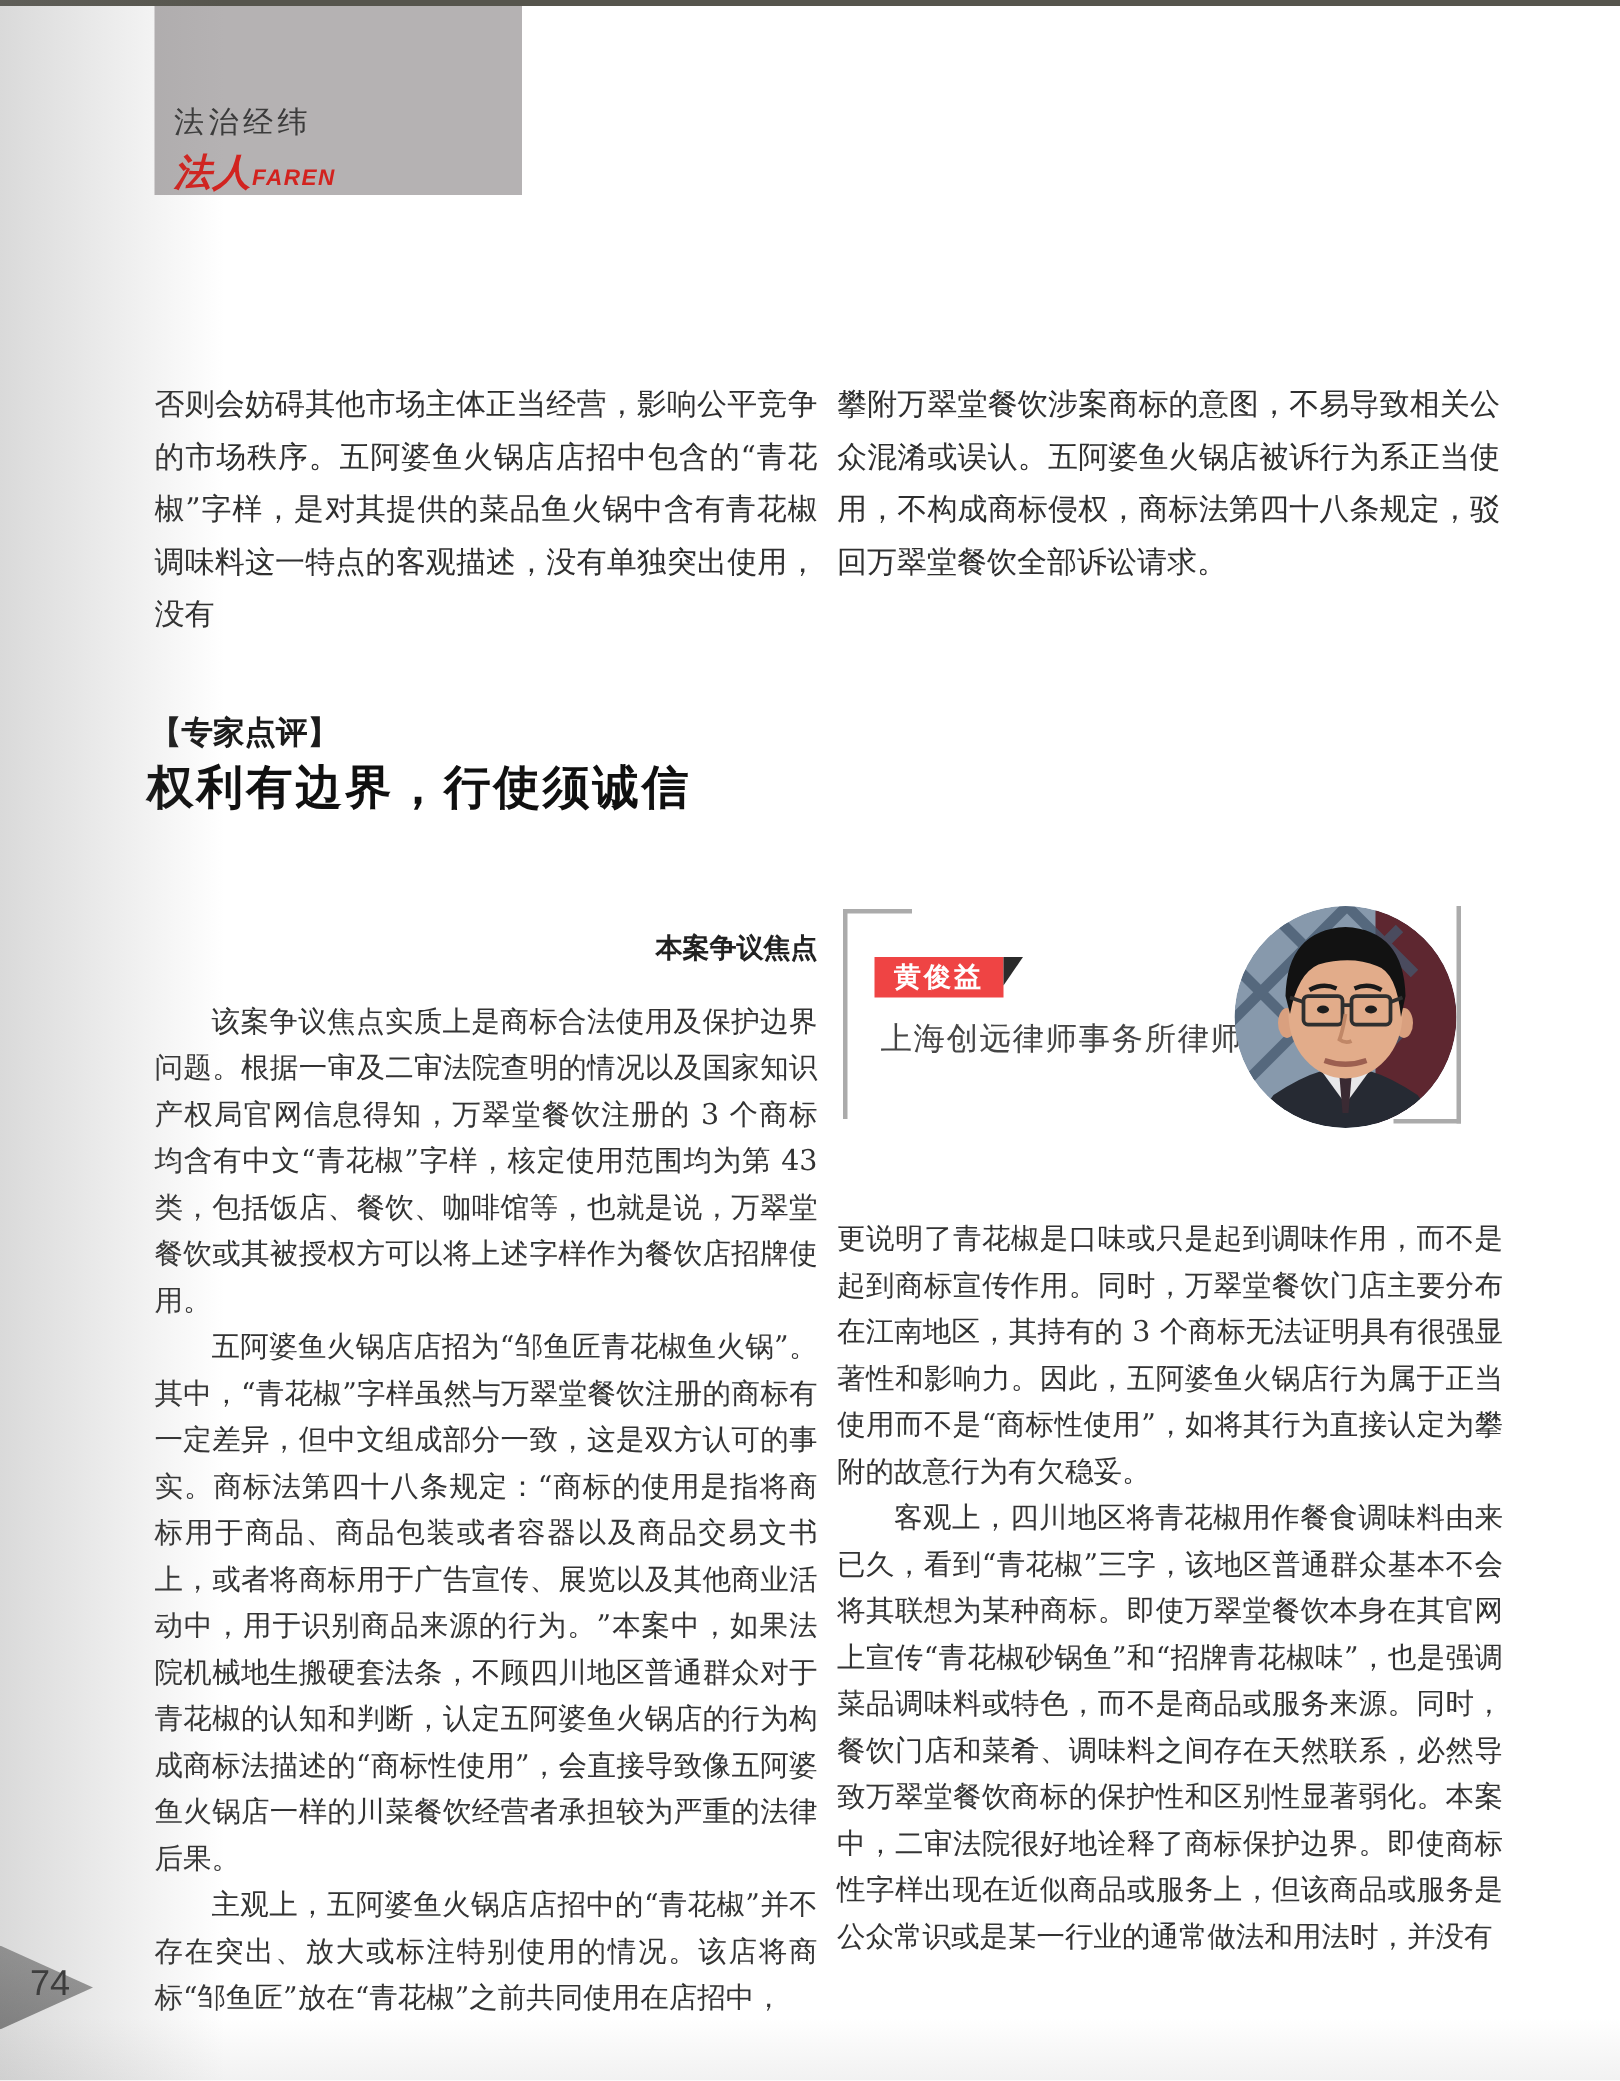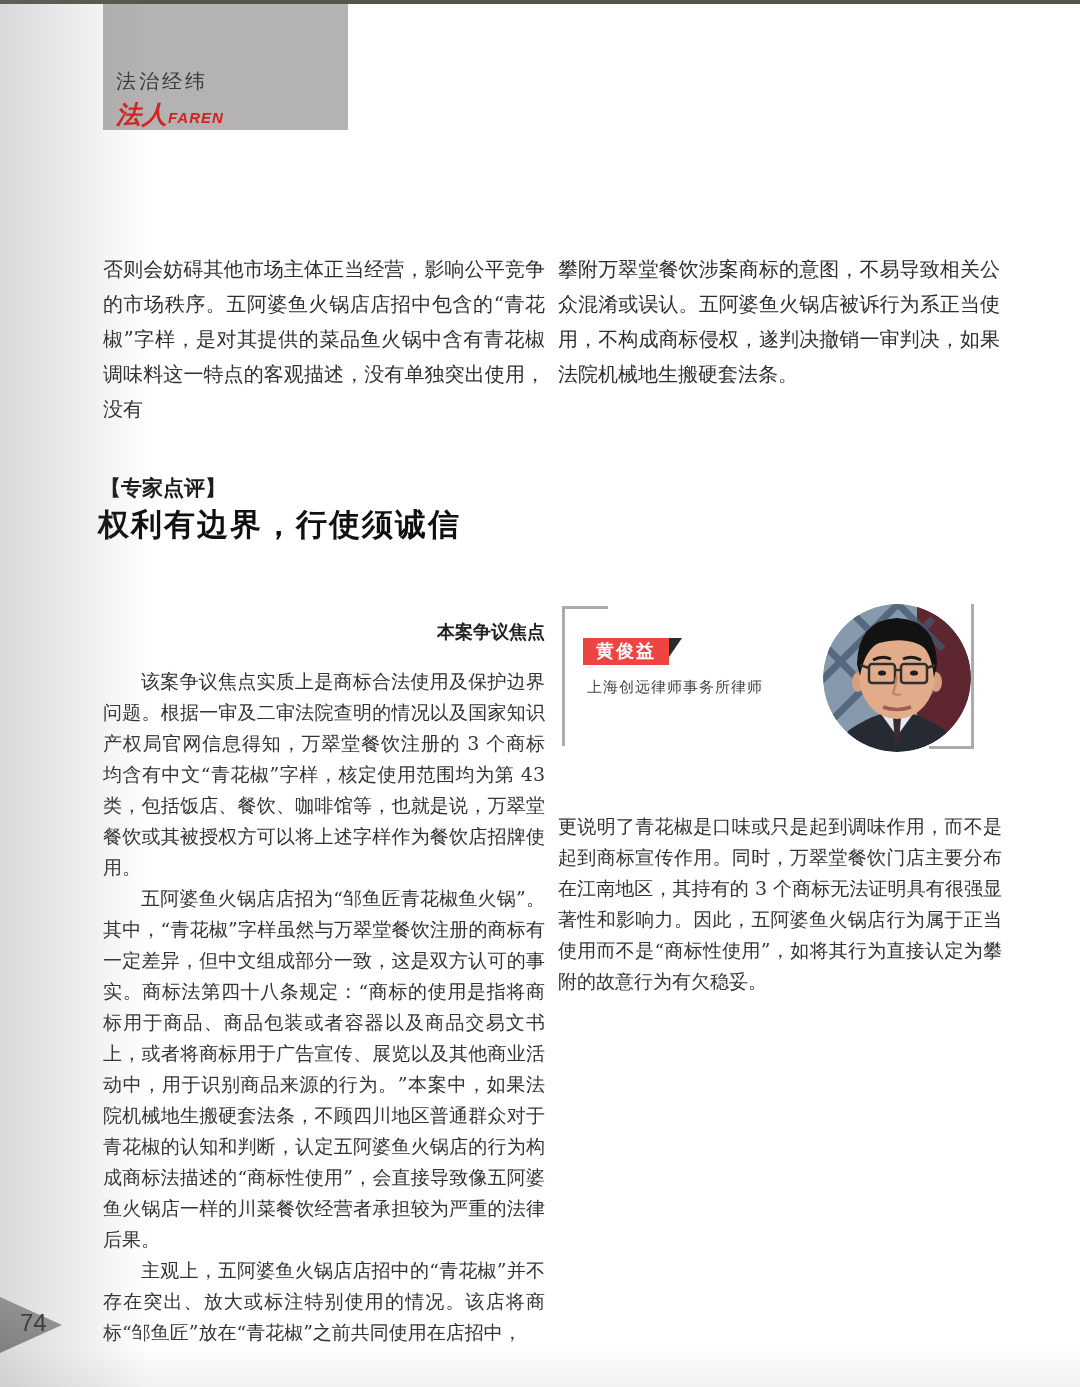--- a/index.html
+++ b/index.html
@@ -42,21 +42,21 @@
   
   .bracket{background:#ababab;}
   .bk-lv{left:562px;top:606px;width:3px;height:140px;}
   .bk-lh{left:562px;top:606px;width:46px;height:3px;}
   .bk-rv{left:971px;top:604px;width:3px;height:145px;}
   .bk-rh{left:929px;top:746px;width:45px;height:3px;}
   .name-badge{left:583px;top:638px;height:27px;background:#ef4444;color:#fff;
     font-size:18px;font-weight:bold;line-height:27px;padding:0 13px;letter-spacing:2px;}
   .badge-fold{position:absolute;left:100%;top:0;width:0;height:0;
     border-top:19px solid #2b2b2b;border-right:13px solid transparent;}
-  .affiliation{left:587px;top:678px;font-size:15px;color:#454545;letter-spacing:1px;}
+  .affiliation{left:587px;top:678px;font-size:21px;color:#454545;letter-spacing:1px;}
   .photo{left:823px;top:604px;width:148px;height:148px;border-radius:50%;overflow:hidden;}
   
   .page-arrow{left:0;top:1297px;width:62px;height:56px;
     background:linear-gradient(200deg,#a3a3a3,#828282);
     clip-path:polygon(0 0,100% 50%,0 100%);}
   .page-num{left:20px;top:1309px;font-size:24px;color:#2d2d2d;}
 </style>
 </head>
 <body>
 
@@ -66,21 +66,21 @@
   <div class="abs column-label">法治经纬</div>
   <div class="abs logo">
     <span class="logo-cn">法人</span><span class="logo-en">FAREN</span>
   </div>
 </div>
 
 <div class="abs topcol topcol-left">
   <p>否则会妨碍其他市场主体正当经营，影响公平竞争的市场秩序。五阿婆鱼火锅店店招中包含的“青花椒”字样，是对其提供的菜品鱼火锅中含有青花椒调味料这一特点的客观描述，没有单独突出使用，没有</p>
 </div>
 <div class="abs topcol topcol-right">
-  <p>攀附万翠堂餐饮涉案商标的意图，不易导致相关公众混淆或误认。五阿婆鱼火锅店被诉行为系正当使用，不构成商标侵权，遂判决撤销一审判决，如果法院机械地生搬硬套法条。</p>
+  <p>攀附万翠堂餐饮涉案商标的意图，不易导致相关公众混淆或误认。五阿婆鱼火锅店被诉行为系正当使用，不构成商标侵权，商标法第四十八条规定，驳回万翠堂餐饮全部诉讼请求。</p>
 </div>
 
 <div class="abs kicker">【专家点评】</div>
 <div class="abs headline">权利有边界，行使须诚信</div>
 <div class="abs focus-heading">本案争议焦点</div>
 
 <div class="abs bodycol body-left">
   <p class="ind">该案争议焦点实质上是商标合法使用及保护边界问题。根据一审及二审法院查明的情况以及国家知识产权局官网信息得知，万翠堂餐饮注册的 3 个商标均含有中文“青花椒”字样，核定使用范围均为第 43 类，包括饭店、餐饮、咖啡馆等，也就是说，万翠堂餐饮或其被授权方可以将上述字样作为餐饮店招牌使用。</p>
   <p class="ind">五阿婆鱼火锅店店招为“邹鱼匠青花椒鱼火锅”。其中，“青花椒”字样虽然与万翠堂餐饮注册的商标有一定差异，但中文组成部分一致，这是双方认可的事实。商标法第四十八条规定：“商标的使用是指将商标用于商品、商品包装或者容器以及商品交易文书上，或者将商标用于广告宣传、展览以及其他商业活动中，用于识别商品来源的行为。”本案中，如果法院机械地生搬硬套法条，不顾四川地区普通群众对于青花椒的认知和判断，认定五阿婆鱼火锅店的行为构成商标法描述的“商标性使用”，会直接导致像五阿婆鱼火锅店一样的川菜餐饮经营者承担较为严重的法律后果。</p>
   <p class="ind">主观上，五阿婆鱼火锅店店招中的“青花椒”并不存在突出、放大或标注特别使用的情况。该店将商标“邹鱼匠”放在“青花椒”之前共同使用在店招中，</p>
@@ -132,19 +132,20 @@
       <ellipse cx="59" cy="69" rx="4" ry="2.6" fill="#1e1e1e"></ellipse>
       <ellipse cx="91" cy="69" rx="4" ry="2.6" fill="#1e1e1e"></ellipse>
       <path d="M74,72 Q72,84 70,89 Q74,92 78,90" stroke="#c08767" stroke-width="2.5" fill="none"></path>
       <path d="M60,103 Q74,108 88,103" stroke="#9c5f50" stroke-width="3.5" fill="none"></path>
     </g>
   </svg>
 </div>
 
 <div class="abs bodycol body-right">
   <p>更说明了青花椒是口味或只是起到调味作用，而不是起到商标宣传作用。同时，万翠堂餐饮门店主要分布在江南地区，其持有的 3 个商标无法证明具有很强显著性和影响力。因此，五阿婆鱼火锅店行为属于正当使用而不是“商标性使用”，如将其行为直接认定为攀附的故意行为有欠稳妥。</p>
+  <p class="ind">客观上，四川地区将青花椒用作餐食调味料由来已久，看到“青花椒”三字，该地区普通群众基本不会将其联想为某种商标。即使万翠堂餐饮本身在其官网上宣传“青花椒砂锅鱼”和“招牌青花椒味”，也是强调菜品调味料或特色，而不是商品或服务来源。同时，餐饮门店和菜肴、调味料之间存在天然联系，必然导致万翠堂餐饮商标的保护性和区别性显著弱化。本案中，二审法院很好地诠释了商标保护边界。即使商标性字样出现在近似商品或服务上，但该商品或服务是公众常识或是某一行业的通常做法和用法时，并没有</p>
 </div>
 
 <div class="abs page-arrow"></div>
 <div class="abs page-num">74</div>
 
 <div class="abs shade-left"></div>
 <div class="abs shade-bottom"></div>
 
 </body></html>

